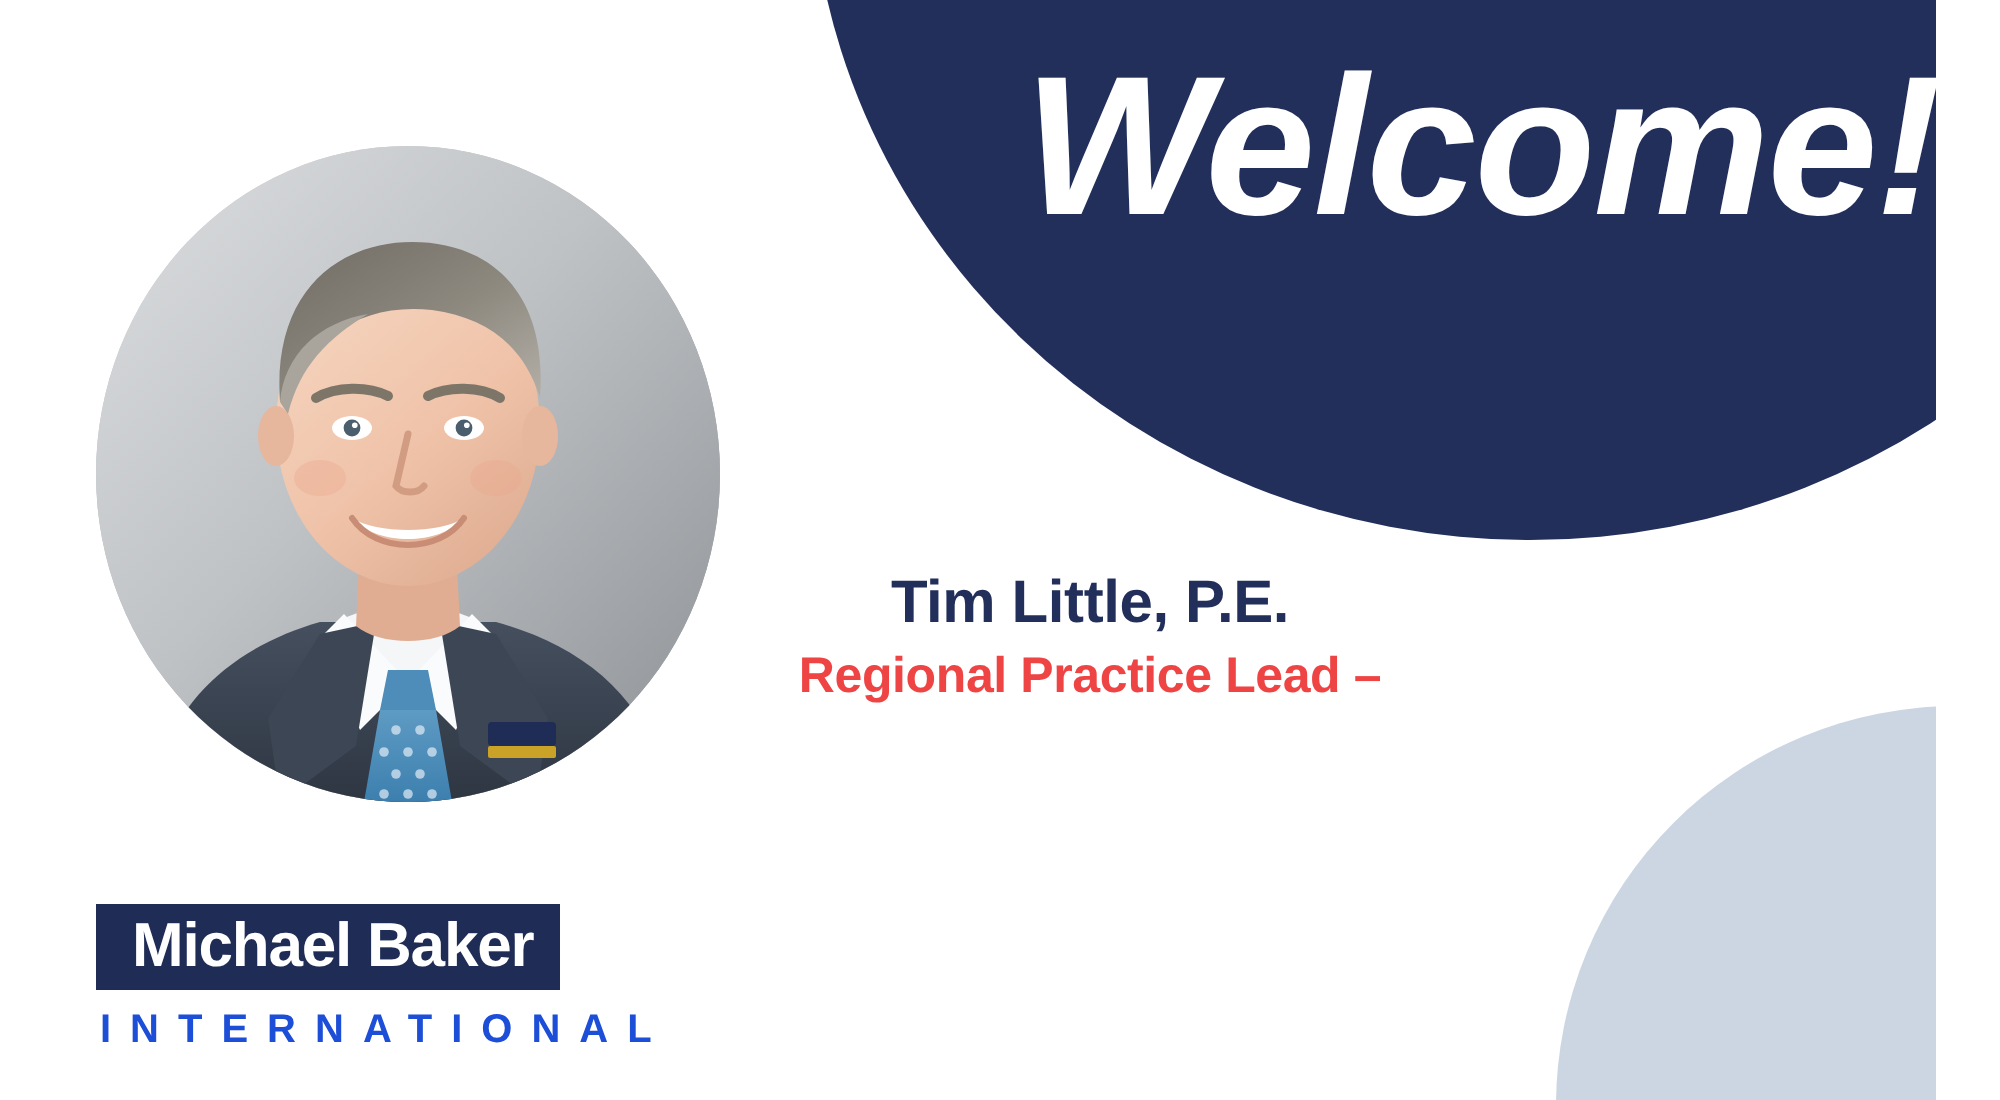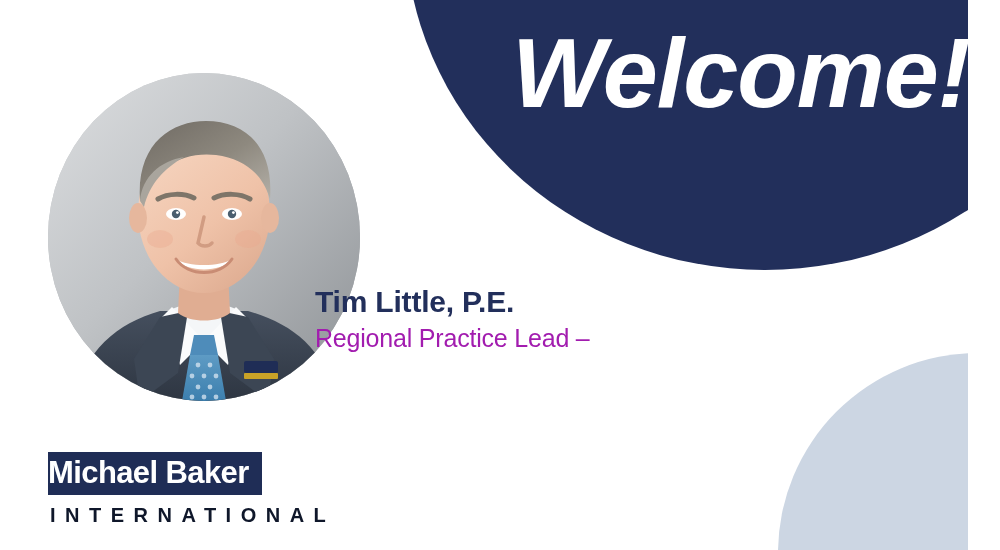--- a/index.html
+++ b/index.html
@@ -70,59 +70,60 @@
     background: radial-gradient(ellipse at 34% 30%, #d6d8da 0%, #bfc2c5 38%, #9fa3a7 72%, #8d9195 100%);
   }
   .portrait svg { display: block; }
 
   
   .name-block {
     position: absolute;
     left: 315px;
     top: 284px;
     width: 460px;
+    text-align: center;
     z-index: 4;
   }
   .person-name {
     font-size: 30px;
     font-weight: 700;
     color: #222F5B;
     letter-spacing: -0.2px;
     line-height: 1.22;
     font-family: "Liberation Sans", sans-serif;
   }
   .person-role-line {
     font-size: 25px;
-    font-weight: 400;
-    color: #a21caf;
+    font-weight: 700;
+    color: #ef4444;
     line-height: 1.38;
     letter-spacing: -0.2px;
     font-family: "Liberation Sans", sans-serif;
   }
 
   
   .logo {
     position: absolute;
     left: 48px;
     top: 452px;
     z-index: 4;
   }
   .logo-box {
     background: #1F2D56;
     color: #FFFFFF;
     font-size: 31px;
     font-weight: 700;
     letter-spacing: -0.6px;
-    padding: 5px 13px 7px 0;
+    padding: 5px 13px 7px 18px;
     display: inline-block;
     line-height: 1.0;
     font-family: "Liberation Sans", sans-serif;
   }
   .logo-sub {
-    color: #0f172a;
+    color: #1d4ed8;
     font-size: 20px;
     font-weight: 700;
     letter-spacing: 9.5px;
     margin-top: 10px;
     padding-left: 2px;
     line-height: 1.0;
     font-family: "Liberation Sans", sans-serif;
   }
 </style>
 </head>

